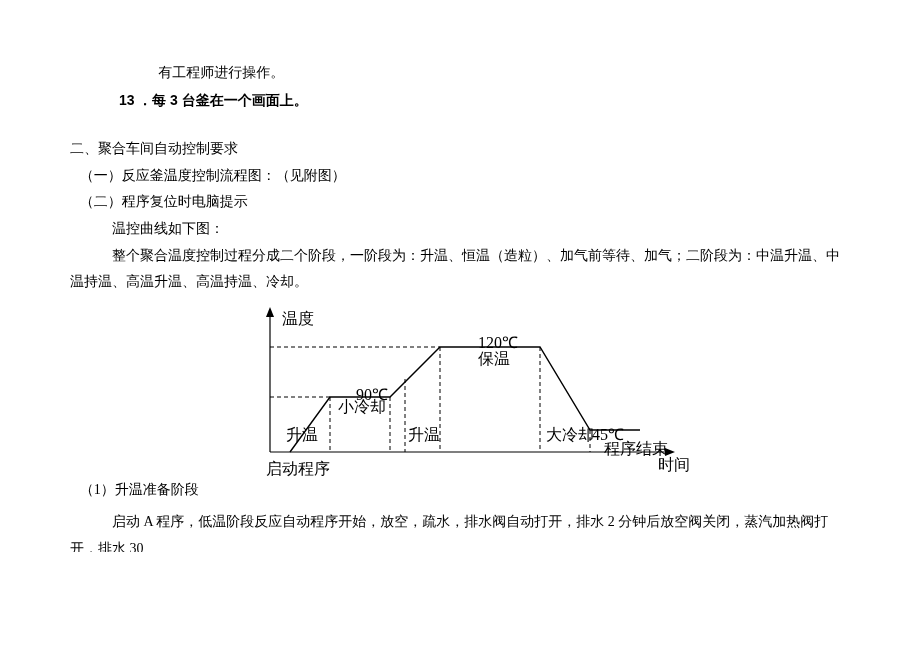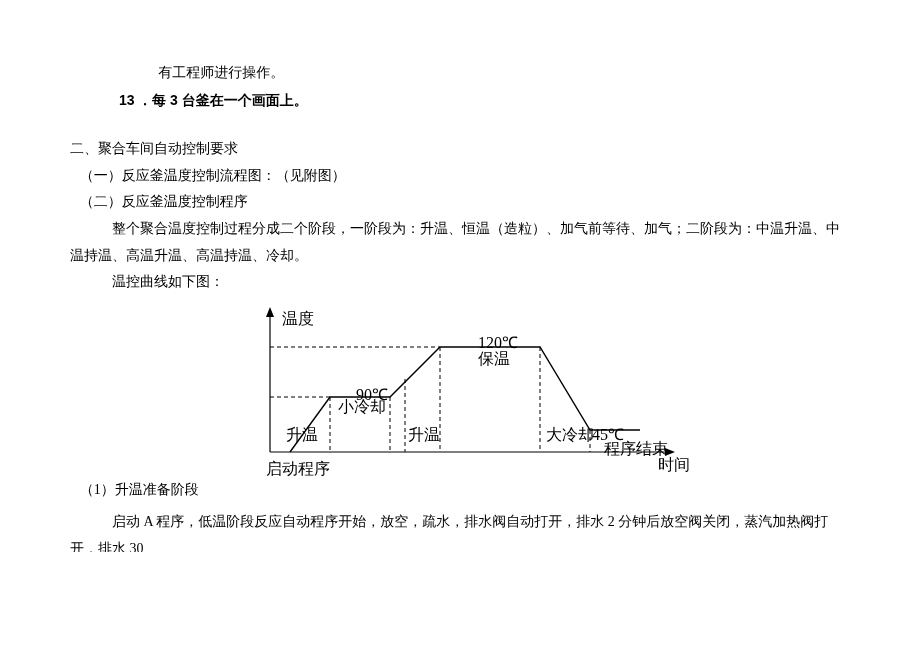--- a/index.html
+++ b/index.html
@@ -56,29 +56,29 @@
 
   <div>
     <span>二、聚合车间自动控制要求</span>
   </div>
 
   <div class="indent-3">
     <span>（一）反应釜温度控制流程图：（见附图）</span>
   </div>
 
   <div class="indent-3">
-    <span>（二）反应釜温度控制程序</span>
+    <span>（二）程序复位时电脑提示</span>
+  </div>
+
+  <div class="indent-body">
+    <span>温控曲线如下图：</span>
   </div>
 
   <div class="indent-body">
     <span>整个聚合温度控制过程分成二个阶段，一阶段为：升温、恒温（造粒）、加气前等待、加气；二阶段为：中温升温、中温持温、高温升温、高温持温、冷却。</span>
-  </div>
-
-  <div class="indent-body">
-    <span>温控曲线如下图：</span>
   </div>
 
   <div class="chart-wrap">
     <svg width="460" height="165">
 
       <line x1="40" y1="10" x2="40" y2="150" stroke="#000" stroke-width="1.2"></line>
       <polygon points="40,5 36,15 44,15" fill="#000"></polygon>
       <line x1="40" y1="150" x2="440" y2="150" stroke="#000" stroke-width="1.2"></line>
       <polygon points="445,150 435,146 435,154" fill="#000"></polygon>
 

